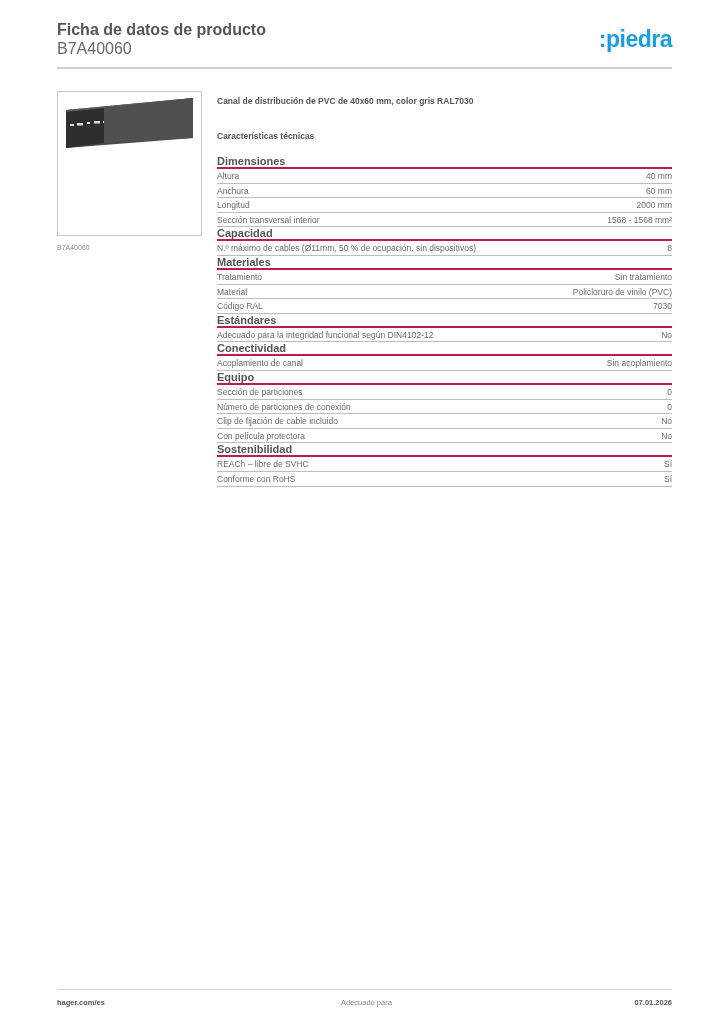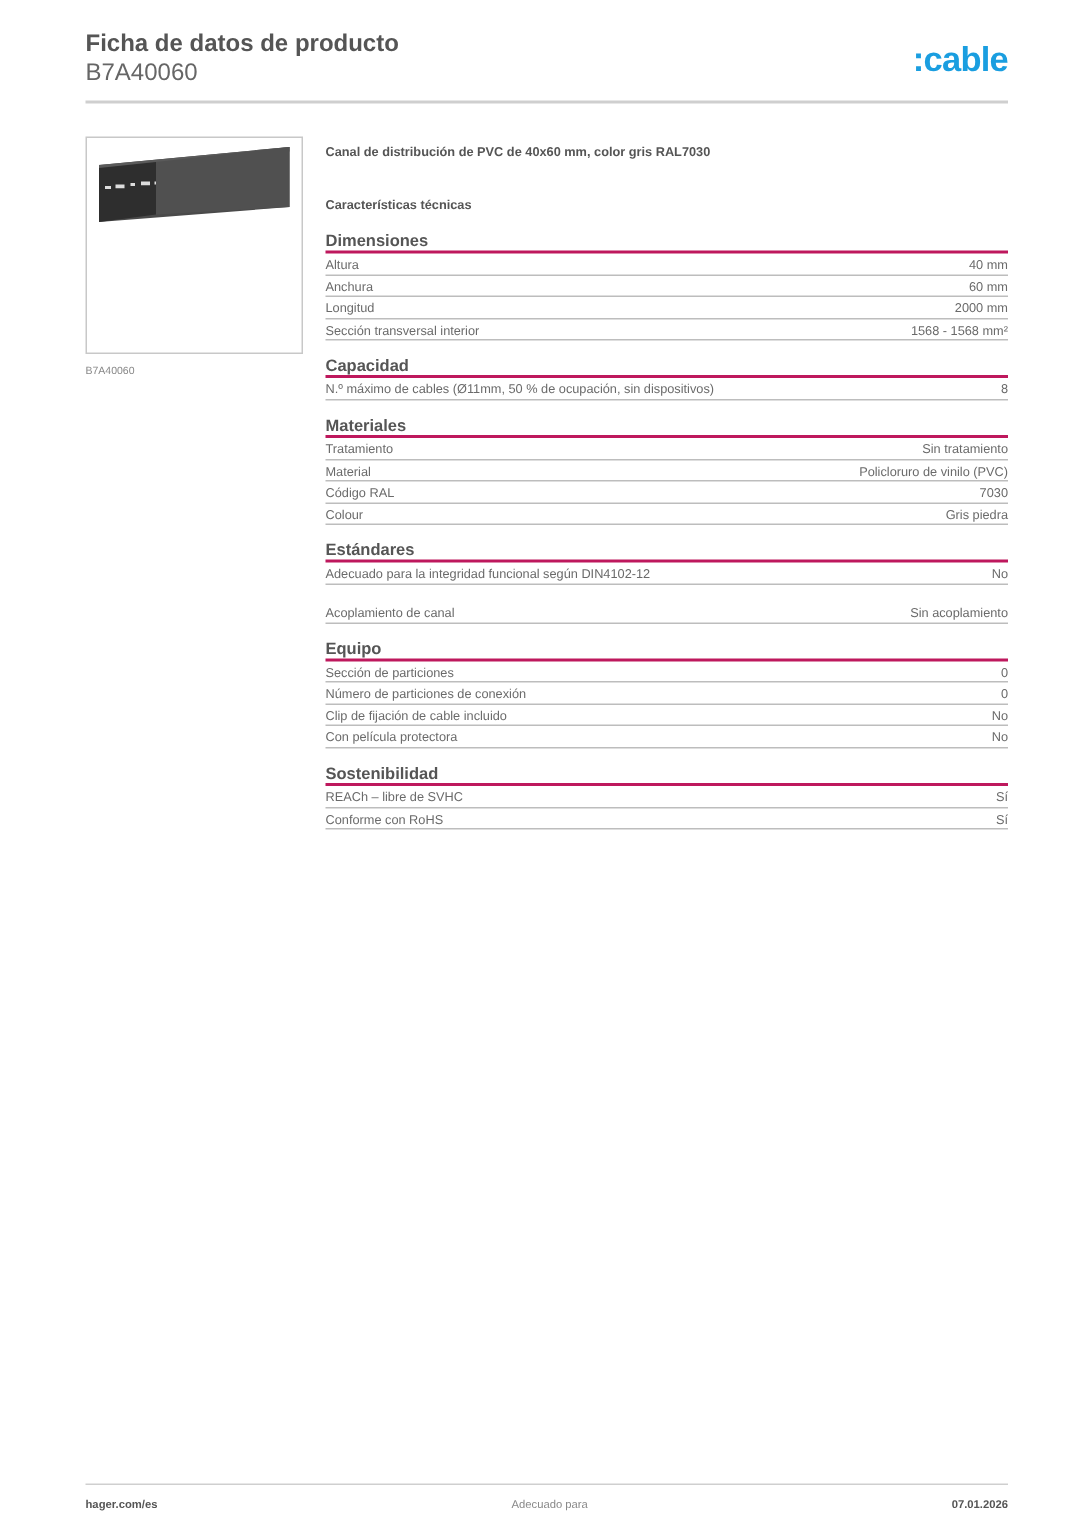--- a/index.html
+++ b/index.html
@@ -20,21 +20,21 @@
   .product-image {
     position: absolute; left: 57px; top: 91px; width: 145px; height: 145px;
     border: 1px solid #c8c8c8; box-sizing: border-box; background: #fff;
   }
   .image-caption { position: absolute; left: 57px; top: 244px; font-size: 7px; color: #888; }
 
   .content { position: absolute; left: 217px; top: 94px; width: 455px; }
   .product-desc { font-size: 8.5px; font-weight: bold; color: #555; height: 14px; line-height: 14px; }
   .spec-title { font-size: 8.5px; font-weight: bold; color: #555; margin-top: 21px; height: 14px; line-height: 14px; }
 
-  .section { margin-top: 11px; }
+  .section { }
   .section.first { margin-top: 12px; }
   .section-title {
     font-size: 11px; font-weight: bold; color: #555; line-height: 12px; height: 12px;
     border-bottom: 2px solid #be185d;
   }
   .row {
     display: flex; justify-content: space-between; font-size: 8.5px; color: #6a6a6a;
     height: 13.6px; line-height: 14px; border-bottom: 1px solid #bdbdbd;
   }
   .row .value { text-align: right; }
@@ -45,21 +45,21 @@
   .footer-center { position: absolute; left: 284px; color: #888; }
   .footer-right { position: absolute; right: 0; font-weight: bold; color: #555; }
 </style>
 </head>
 <body>
 
 <div class="header">
   <div class="doc-title">Ficha de datos de producto</div>
   <div class="doc-code">B7A40060</div>
 </div>
-<div class="logo">:cable</div>
+<div class="logo">:piedra</div>
 <div class="header-rule"></div>
 
 <div class="product-image">
   <svg width="143" height="143" viewBox="0 0 143 143">
     <polygon points="8,18 135,6 135,46 8,56" fill="#4a4a4a"></polygon>
     <polygon points="8,18 135,6 135,9 8,21" fill="#5a5a5a"></polygon>
     <polygon points="8,20 46,16 46,51 8,56" fill="#2e2e2e"></polygon>
     <rect x="12" y="32" width="4" height="2" fill="#ddd"></rect>
     <rect x="19" y="31" width="6" height="2.5" fill="#ddd"></rect>
     <rect x="29" y="30" width="3" height="2" fill="#ddd"></rect>
@@ -109,36 +109,33 @@
         <span class="value">Sin tratamiento</span>
       </div>
     <div class="row">
         <span>Material</span>
         <span class="value">Policloruro de vinilo (PVC)</span>
       </div>
     <div class="row">
         <span>Código RAL</span>
         <span class="value">7030</span>
       </div>
-    <div class="row">
-        <span>Colour</span>
-        <span class="value">Gris piedra</span>
-      </div>
   </div>
 
   <div class="section">
     <div class="section-title">Estándares</div>
     <div class="row">
         <span>Adecuado para la integridad funcional según DIN4102-12</span>
         <span class="value">No</span>
       </div>
   </div>
 
 
   <div class="section">
+    <div class="section-title">Conectividad</div>
     <div class="row">
         <span>Acoplamiento de canal</span>
         <span class="value">Sin acoplamiento</span>
       </div>
   </div>
 
   <div class="section">
     <div class="section-title">Equipo</div>
     <div class="row">
         <span>Sección de particiones</span>

